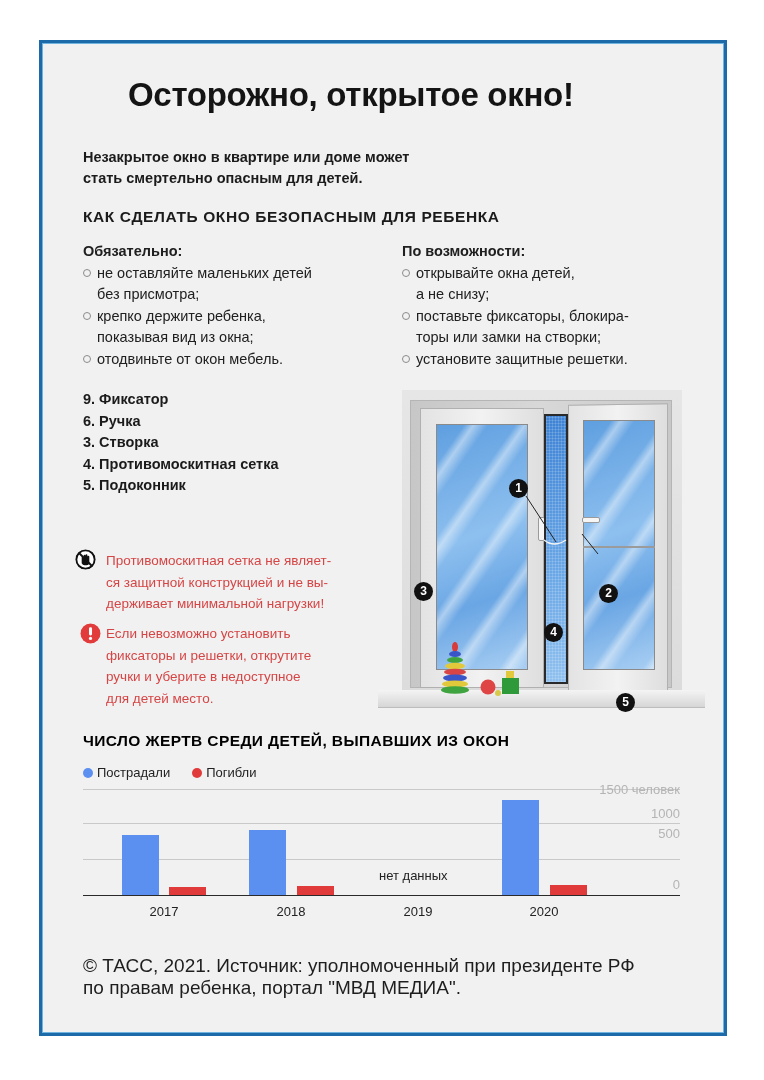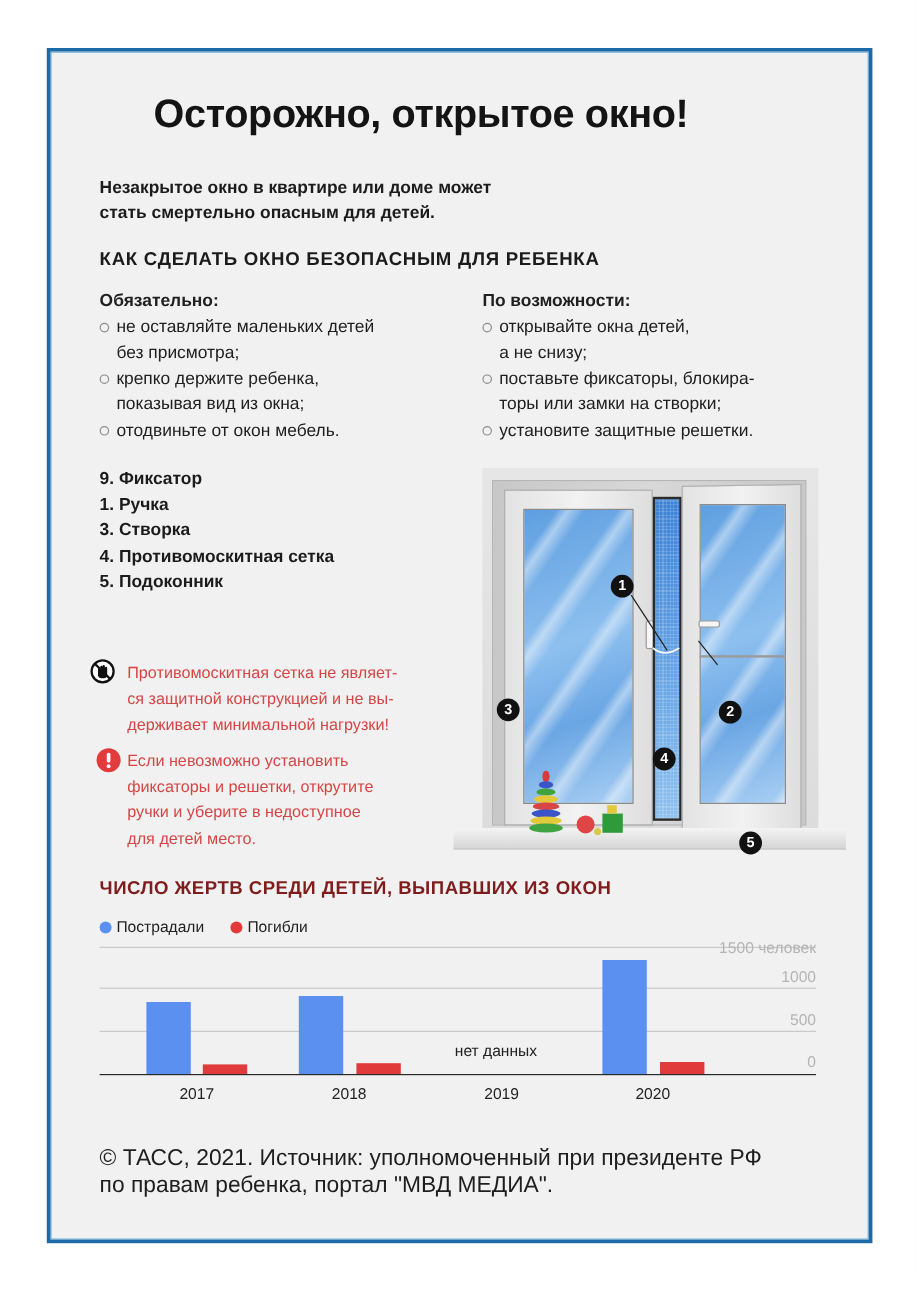--- a/index.html
+++ b/index.html
@@ -27,21 +27,21 @@
             repeating-linear-gradient(125deg, rgba(255,255,255,0) 0px, rgba(255,255,255,0) 22px, rgba(255,255,255,0.45) 30px, rgba(255,255,255,0) 42px),
             linear-gradient(160deg,#5f9fe0,#8ec0ef 45%,#6aa6e4 70%,#a9cff3); border:1px solid #8a8a8a; box-sizing:border-box; }
   .net { position:absolute; background:
             repeating-linear-gradient(0deg, rgba(255,255,255,0.15) 0 1px, transparent 1px 3px),
             repeating-linear-gradient(90deg, rgba(255,255,255,0.15) 0 1px, transparent 1px 3px),
             linear-gradient(180deg,#3d82d4,#6aa7e6 60%,#8fc0ee); border:2px solid #2a2a2a; box-sizing:border-box; }
   .sill { position:absolute; left:0; top:300px; width:327px; height:17px; background:linear-gradient(180deg,#f4f4f4,#d6d6d6); border-bottom:1px solid #bdbdbd; }
   .marker { position:absolute; width:19px; height:19px; border-radius:50%; background:#111; color:#fff; font-size:12px; font-weight:700; text-align:center; line-height:19px; }
   .handle { position:absolute; background:#f6f6f6; border:1px solid #9a9a9a; border-radius:2px; }
   
-  .h2c { left:83px; top:732px; font-size:15.5px; font-weight:700; letter-spacing:0.4px; color:#7f1d1d; }
+  .h2c { left:83px; top:732px; font-size:15.5px; font-weight:700; letter-spacing:0.4px; color:#000000; }
   .legend { left:83px; top:765px; font-size:13px; color:#222; display:flex; gap:22px; }
   .legend .dot { display:inline-block; width:10px; height:10px; border-radius:50%; margin-right:4px; vertical-align:-1px; }
   .chart { left:83px; top:770px; width:597px; height:150px; }
   .grid { position:absolute; left:0; width:597px; height:1px; background:#c9c9c9; }
   .ytick { position:absolute; right:0; font-size:13px; color:#b4b4b4; text-align:right; }
   .bar { position:absolute; bottom:25px; width:37px; }
   .xlab { position:absolute; top:134px; font-size:13px; color:#222; width:60px; text-align:center; }
   .nodata { position:absolute; font-size:13px; color:#222; }
   .footer { left:83px; top:955px; font-size:19px; line-height:21.5px; color:#1e1e1e; width:560px; }
 </style>
@@ -89,21 +89,21 @@
       <div>торы или замки на створки;</div>
     </div>
   <div class="item">
       <span class="bullet"></span>
       <div>установите защитные решетки.</div>
     </div>
 </div>
 
 <div class="abs legend-list">
   <div>9. Фиксатор</div>
-  <div>1. Ручка</div>
+  <div>6. Ручка</div>
   <div>3. Створка</div>
   <div>4. Противомоскитная сетка</div>
   <div>5. Подоконник</div>
 </div>
 
 <div class="abs" style="left:75px;top:549px;">
   <svg class="warn-icon" viewBox="0 0 22 22" width="22" height="22">
     <circle cx="11" cy="11" r="9.6" fill="#fff" stroke="#111" stroke-width="2"></circle>
     <path d="M7 15 L7 9 Q7 8 8 8 Q9 8 9 9 L9 7 Q9 6 10 6 Q11 6 11 7 L11 6.5 Q11 5.5 12 5.5 Q13 5.5 13 6.5 L13 8 Q13 7 14 7 Q15 7 15 8 L15 14 Q15 17 12 17 L10 17 Q8 17 7 15 Z" fill="#111"></path>
     <line x1="4.5" y1="4.5" x2="17.5" y2="17.5" stroke="#111" stroke-width="2"></line>
@@ -175,21 +175,21 @@
 </div>
 
 <div class="abs chart">
   <div class="grid" style="top:19px;"></div>
   <div class="grid" style="top:53px;"></div>
   <div class="grid" style="top:89px;"></div>
   <div class="grid" style="top:125px;background:#2a2a2a;"></div>
 
   <div class="ytick" style="top:12px;margin-left:48px;">1500 человек</div>
   <div class="ytick" style="top:36px;">1000</div>
-  <div class="ytick" style="top:72px;margin-left:27px;">500</div>
+  <div class="ytick" style="top:56px;margin-left:27px;">500</div>
   <div class="ytick" style="top:107px;">0</div>
 
   <div class="bar" style="left:39px;height:60px;background:#5b8ff0;"></div>
   <div class="bar" style="left:86px;height:8px;background:#e03a3a;"></div>
   <div class="bar" style="left:166px;height:65px;background:#5b8ff0;"></div>
   <div class="bar" style="left:214px;height:9px;background:#e03a3a;"></div>
   <div class="bar" style="left:419px;height:95px;background:#5b8ff0;"></div>
   <div class="bar" style="left:467px;height:10px;background:#e03a3a;"></div>
 
   <div class="nodata" style="left:296px;top:98px;">нет данных</div>

